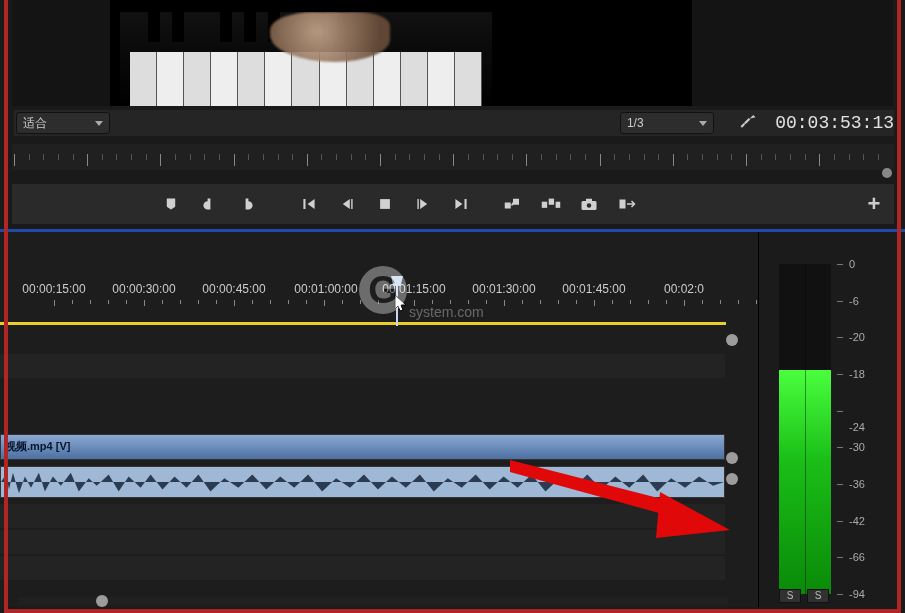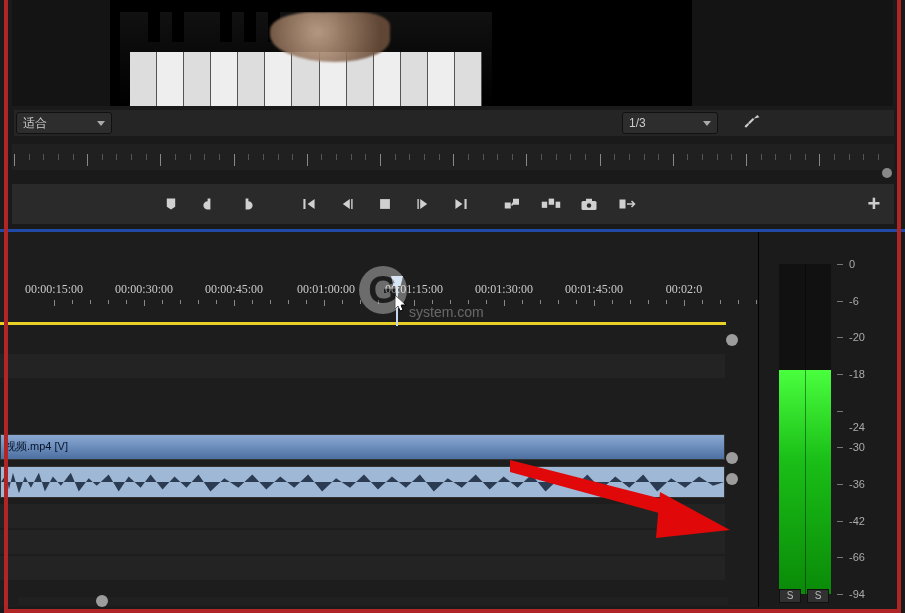--- a/index.html
+++ b/index.html
@@ -77,36 +77,36 @@
   .plus { font-size: 22px; color:#ccc; font-weight:bold; }
 
   
   .blue-div { position:absolute; left:0; top:229px; width:905px; height:3px; background:#1f4aa8; }
 
   
   .tl {
     position: absolute; left: 0; top: 232px; width: 758px; height: 375px;
     background: #1d1d1d;
   }
-  .tl-ruler { position:absolute; left:14px; top:50px; width:720px; height:30px;font-family:Liberation Serif, serif; }
+  .tl-ruler { position:absolute; left:14px; top:50px; width:720px; height:30px; }
   .tl-tick { position:absolute; top:18px; width:1px; height:6px; background:#888; }
   .tl-label { position:absolute; top:0; font-size:12px; color:#ccc; transform:translateX(-50%); white-space:nowrap; }
   .tl-yellow { position:absolute; left:0; top:90px; width:726px; height:3px; background:#e8d029; }
   .tl-play { position:absolute; left:396px; top:46px; width:2px; height:48px; background:#c4d8f0; }
   .tl-play:before { content:""; position:absolute; left:-5px; top:-2px; width:12px; height:10px; background:#c4d8f0; clip-path: polygon(0 0,100% 0,80% 100%,20% 100%); }
   .cursor { position:absolute; left:394px; top:62px; width:14px; height:18px; z-index:5; }
   .cursor svg { fill:#fff; stroke:#000; stroke-width:1; }
 
   .track-area { position:absolute; left:0; top:120px; width:740px; height:260px; }
   .track-row { height:24px; width:725px; background:#232323; margin-top:2px; }
   .video-clip {
     width:725px; height:26px; background: linear-gradient(#8aa8d0,#6c8dbc 50%,#4c6fa0);
     border:1px solid #333; position:relative; margin-top:56px;
   }
-  .video-clip .lab { position:absolute; left:4px; top:4px; font-size:11px; color:#07152c; }
+  .video-clip .lab { position:absolute; left:4px; top:4px; font-size:11px; color:#07152c;font-weight:bold; }
   .audio-clip {
     width:725px; height:32px; background:#9eb8d6; border:1px solid #333; margin-top:6px; position:relative;
   }
   .wave { position:absolute; inset:0; }
   .wave svg { width:100%; height:100%; display:block; }
 
   .scroll-dot { width:12px; height:12px; border-radius:50%; background:#9c9c9c; position:absolute; }
   .sd1 { left:726px; top:334px; }
   .sd2 { left:726px; top:452px; }
   .sd3 { left:726px; top:473px; }
@@ -182,20 +182,21 @@
     <span>1/3</span>
     <span class="caret"></span>
   </div>
   <div class="wrench-slot">
     <span class="wrench-icon">
       <svg width="18" height="18" viewBox="0 0 24 24">
           <path d="M22 7l-3-3-5 5 1 1-6 6-3-1-4 4 2 2 4-4-1-3 6-6 1 1z"></path>
         </svg>
     </span>
   </div>
+  <div class="timecode">00:03:53:13</div>
 </div>
 
 <div class="mini-ruler">
   <div class="mini-ticks">
     <span></span>
       <span></span>
       <span></span>
       <span></span>
       <span></span>
       <span></span>

